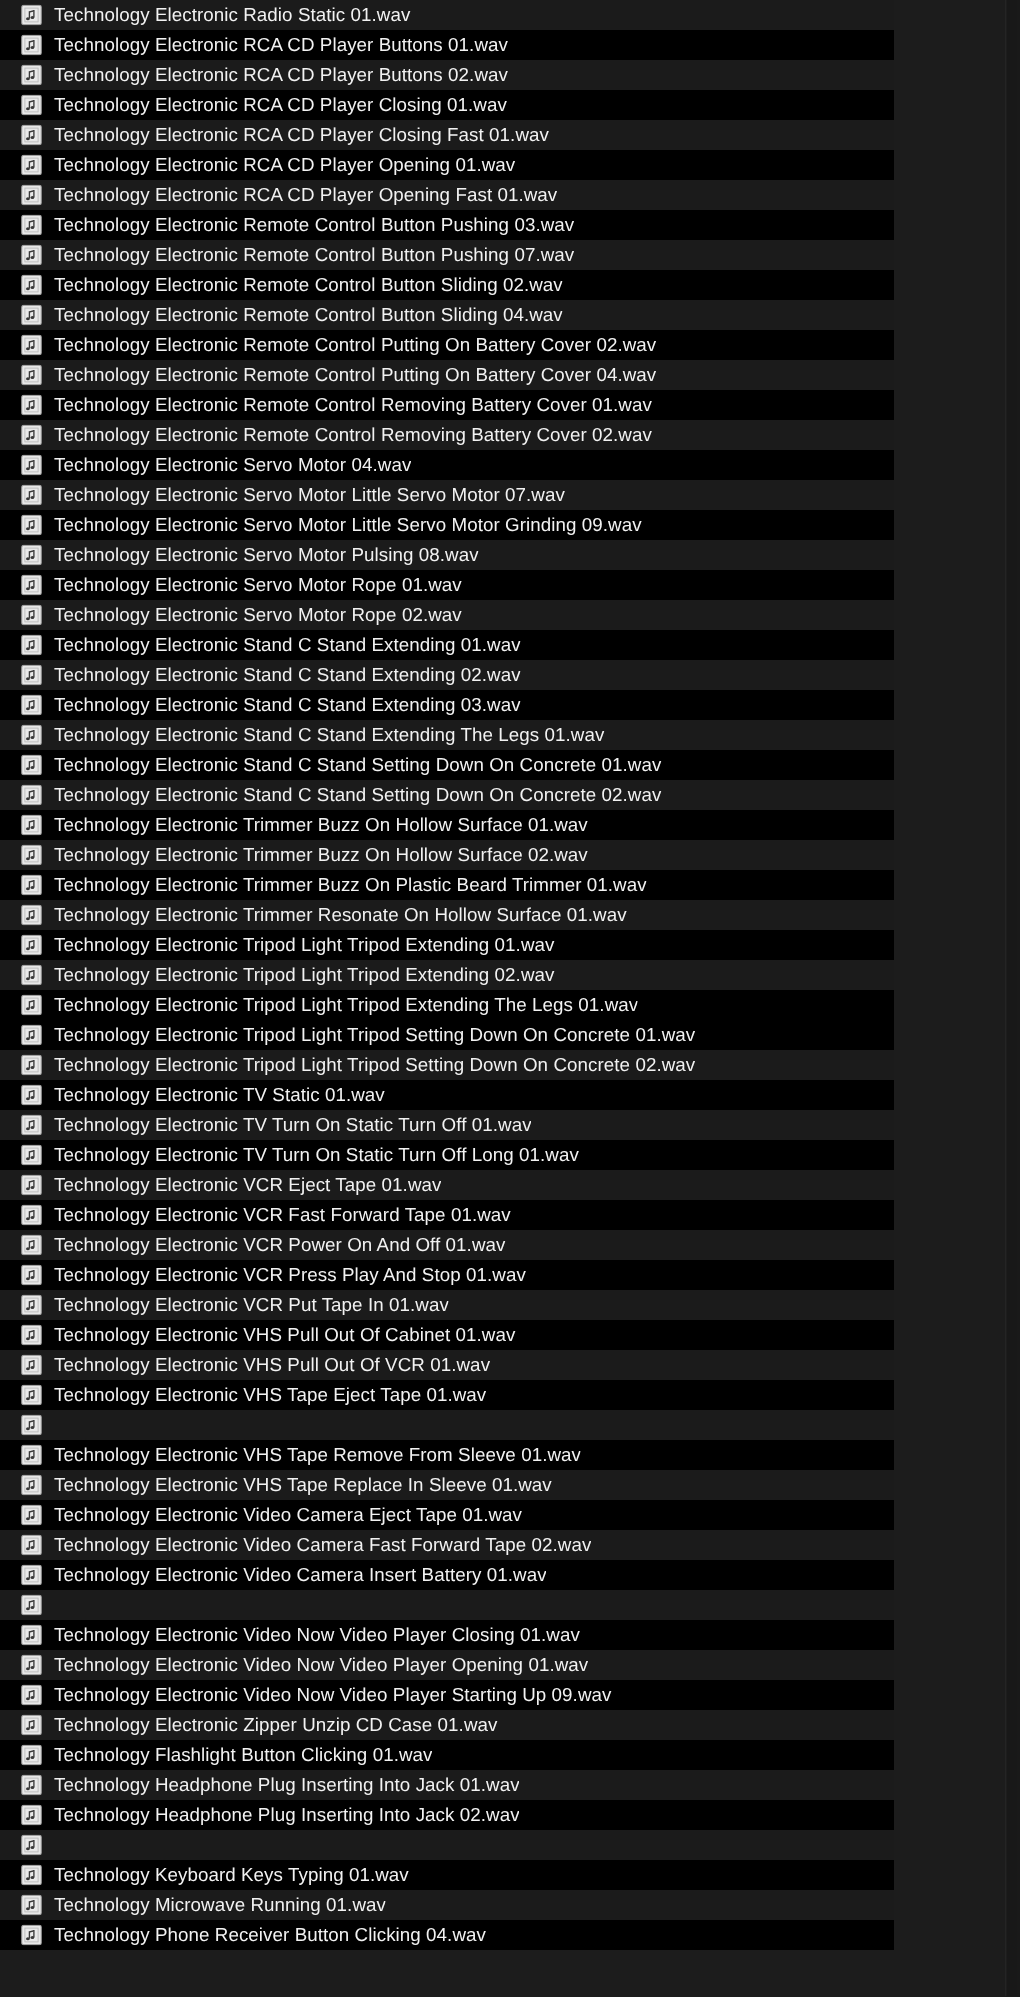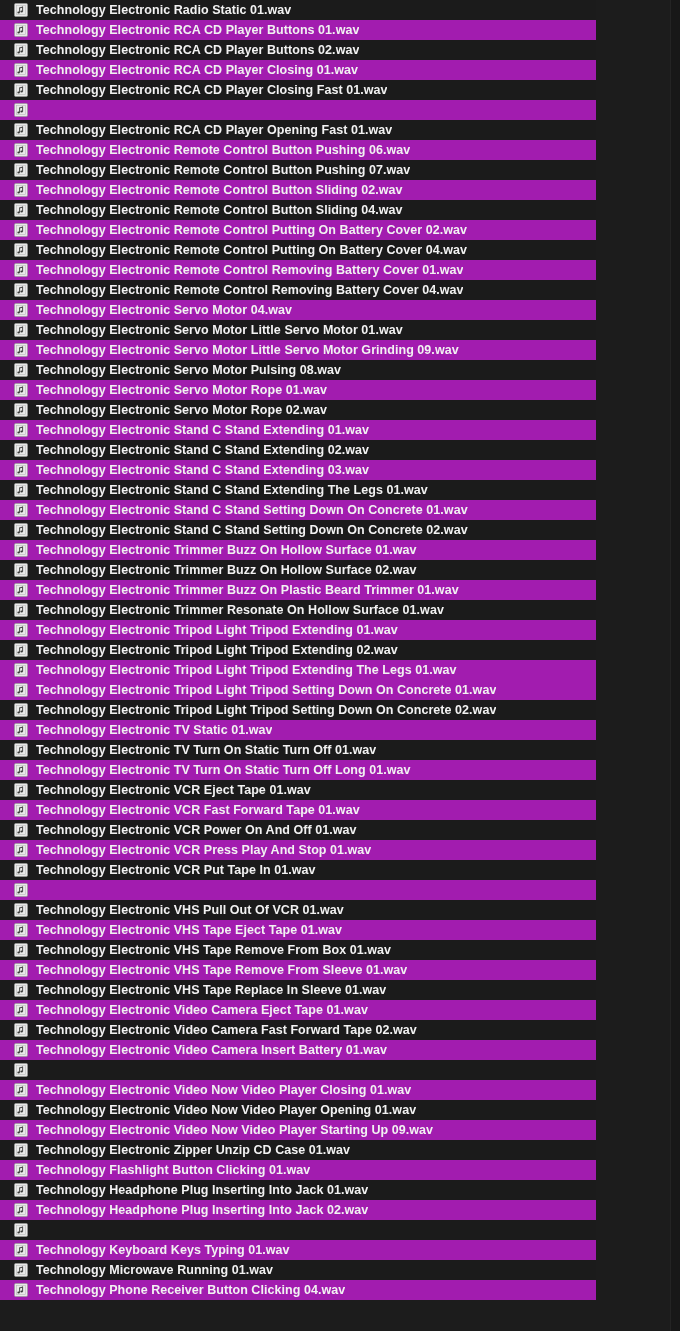--- a/index.html
+++ b/index.html
@@ -18,37 +18,36 @@
     height: 1331px;
     position: relative;
     background: #1c1c1c;
     overflow: hidden;
   }
   .list-body {
     position: absolute;
     top: 0;
     left: 0;
     width: 596px;
-    font-weight: bold;
   }
   .row {
     height: 20px;
     line-height: 20px;
     display: flex;
     align-items: center;
     padding-left: 14px;
     box-sizing: border-box;
     white-space: nowrap;
     position: relative;
   }
   .row.odd {
     background: #1b1b1b;
   }
   .row.even {
-    background: #a21caf;
+    background: #000000;
   }
   .file-icon {
     width: 14px;
     height: 14px;
     flex: 0 0 14px;
     margin-right: 8px;
     position: relative;
     display: block;
   }
   .file-icon svg {
@@ -163,20 +162,21 @@
           <svg viewBox="0 0 14 14" xmlns="http://www.w3.org/2000/svg">
             <rect x="0.5" y="0.5" width="13" height="13" rx="1.2" ry="1.2" fill="#e9e9e9" stroke="#9a9a9a" stroke-width="0.7"></rect>
             <rect x="2.6" y="2.4" width="8.8" height="9.2" fill="none" stroke="#b9b9b9" stroke-width="0.6"></rect>
             <path d="M8.6 3.6 L8.6 8.5" stroke="#3a3a3a" stroke-width="0.9" fill="none"></path>
             <path d="M5.6 4.5 L5.6 9.4" stroke="#3a3a3a" stroke-width="0.9" fill="none"></path>
             <path d="M5.6 4.5 L8.6 3.6 L8.6 4.6 L5.6 5.5 Z" fill="#3a3a3a"></path>
             <ellipse cx="4.6" cy="9.5" rx="1.25" ry="1.0" fill="#3a3a3a"></ellipse>
             <ellipse cx="7.6" cy="8.6" rx="1.25" ry="1.0" fill="#3a3a3a"></ellipse>
           </svg>
         </span>
+        <span class="row-label">Technology Electronic RCA CD Player Opening 01.wav</span>
       </div>
       <div class="row odd">
         <span class="file-icon">
           <svg viewBox="0 0 14 14" xmlns="http://www.w3.org/2000/svg">
             <rect x="0.5" y="0.5" width="13" height="13" rx="1.2" ry="1.2" fill="#e9e9e9" stroke="#9a9a9a" stroke-width="0.7"></rect>
             <rect x="2.6" y="2.4" width="8.8" height="9.2" fill="none" stroke="#b9b9b9" stroke-width="0.6"></rect>
             <path d="M8.6 3.6 L8.6 8.5" stroke="#3a3a3a" stroke-width="0.9" fill="none"></path>
             <path d="M5.6 4.5 L5.6 9.4" stroke="#3a3a3a" stroke-width="0.9" fill="none"></path>
             <path d="M5.6 4.5 L8.6 3.6 L8.6 4.6 L5.6 5.5 Z" fill="#3a3a3a"></path>
             <ellipse cx="4.6" cy="9.5" rx="1.25" ry="1.0" fill="#3a3a3a"></ellipse>
@@ -190,21 +190,21 @@
           <svg viewBox="0 0 14 14" xmlns="http://www.w3.org/2000/svg">
             <rect x="0.5" y="0.5" width="13" height="13" rx="1.2" ry="1.2" fill="#e9e9e9" stroke="#9a9a9a" stroke-width="0.7"></rect>
             <rect x="2.6" y="2.4" width="8.8" height="9.2" fill="none" stroke="#b9b9b9" stroke-width="0.6"></rect>
             <path d="M8.6 3.6 L8.6 8.5" stroke="#3a3a3a" stroke-width="0.9" fill="none"></path>
             <path d="M5.6 4.5 L5.6 9.4" stroke="#3a3a3a" stroke-width="0.9" fill="none"></path>
             <path d="M5.6 4.5 L8.6 3.6 L8.6 4.6 L5.6 5.5 Z" fill="#3a3a3a"></path>
             <ellipse cx="4.6" cy="9.5" rx="1.25" ry="1.0" fill="#3a3a3a"></ellipse>
             <ellipse cx="7.6" cy="8.6" rx="1.25" ry="1.0" fill="#3a3a3a"></ellipse>
           </svg>
         </span>
-        <span class="row-label">Technology Electronic Remote Control Button Pushing 06.wav</span>
+        <span class="row-label">Technology Electronic Remote Control Button Pushing 03.wav</span>
       </div>
       <div class="row odd">
         <span class="file-icon">
           <svg viewBox="0 0 14 14" xmlns="http://www.w3.org/2000/svg">
             <rect x="0.5" y="0.5" width="13" height="13" rx="1.2" ry="1.2" fill="#e9e9e9" stroke="#9a9a9a" stroke-width="0.7"></rect>
             <rect x="2.6" y="2.4" width="8.8" height="9.2" fill="none" stroke="#b9b9b9" stroke-width="0.6"></rect>
             <path d="M8.6 3.6 L8.6 8.5" stroke="#3a3a3a" stroke-width="0.9" fill="none"></path>
             <path d="M5.6 4.5 L5.6 9.4" stroke="#3a3a3a" stroke-width="0.9" fill="none"></path>
             <path d="M5.6 4.5 L8.6 3.6 L8.6 4.6 L5.6 5.5 Z" fill="#3a3a3a"></path>
             <ellipse cx="4.6" cy="9.5" rx="1.25" ry="1.0" fill="#3a3a3a"></ellipse>
@@ -288,21 +288,21 @@
           <svg viewBox="0 0 14 14" xmlns="http://www.w3.org/2000/svg">
             <rect x="0.5" y="0.5" width="13" height="13" rx="1.2" ry="1.2" fill="#e9e9e9" stroke="#9a9a9a" stroke-width="0.7"></rect>
             <rect x="2.6" y="2.4" width="8.8" height="9.2" fill="none" stroke="#b9b9b9" stroke-width="0.6"></rect>
             <path d="M8.6 3.6 L8.6 8.5" stroke="#3a3a3a" stroke-width="0.9" fill="none"></path>
             <path d="M5.6 4.5 L5.6 9.4" stroke="#3a3a3a" stroke-width="0.9" fill="none"></path>
             <path d="M5.6 4.5 L8.6 3.6 L8.6 4.6 L5.6 5.5 Z" fill="#3a3a3a"></path>
             <ellipse cx="4.6" cy="9.5" rx="1.25" ry="1.0" fill="#3a3a3a"></ellipse>
             <ellipse cx="7.6" cy="8.6" rx="1.25" ry="1.0" fill="#3a3a3a"></ellipse>
           </svg>
         </span>
-        <span class="row-label">Technology Electronic Remote Control Removing Battery Cover 04.wav</span>
+        <span class="row-label">Technology Electronic Remote Control Removing Battery Cover 02.wav</span>
       </div>
       <div class="row even">
         <span class="file-icon">
           <svg viewBox="0 0 14 14" xmlns="http://www.w3.org/2000/svg">
             <rect x="0.5" y="0.5" width="13" height="13" rx="1.2" ry="1.2" fill="#e9e9e9" stroke="#9a9a9a" stroke-width="0.7"></rect>
             <rect x="2.6" y="2.4" width="8.8" height="9.2" fill="none" stroke="#b9b9b9" stroke-width="0.6"></rect>
             <path d="M8.6 3.6 L8.6 8.5" stroke="#3a3a3a" stroke-width="0.9" fill="none"></path>
             <path d="M5.6 4.5 L5.6 9.4" stroke="#3a3a3a" stroke-width="0.9" fill="none"></path>
             <path d="M5.6 4.5 L8.6 3.6 L8.6 4.6 L5.6 5.5 Z" fill="#3a3a3a"></path>
             <ellipse cx="4.6" cy="9.5" rx="1.25" ry="1.0" fill="#3a3a3a"></ellipse>
@@ -316,21 +316,21 @@
           <svg viewBox="0 0 14 14" xmlns="http://www.w3.org/2000/svg">
             <rect x="0.5" y="0.5" width="13" height="13" rx="1.2" ry="1.2" fill="#e9e9e9" stroke="#9a9a9a" stroke-width="0.7"></rect>
             <rect x="2.6" y="2.4" width="8.8" height="9.2" fill="none" stroke="#b9b9b9" stroke-width="0.6"></rect>
             <path d="M8.6 3.6 L8.6 8.5" stroke="#3a3a3a" stroke-width="0.9" fill="none"></path>
             <path d="M5.6 4.5 L5.6 9.4" stroke="#3a3a3a" stroke-width="0.9" fill="none"></path>
             <path d="M5.6 4.5 L8.6 3.6 L8.6 4.6 L5.6 5.5 Z" fill="#3a3a3a"></path>
             <ellipse cx="4.6" cy="9.5" rx="1.25" ry="1.0" fill="#3a3a3a"></ellipse>
             <ellipse cx="7.6" cy="8.6" rx="1.25" ry="1.0" fill="#3a3a3a"></ellipse>
           </svg>
         </span>
-        <span class="row-label">Technology Electronic Servo Motor Little Servo Motor 01.wav</span>
+        <span class="row-label">Technology Electronic Servo Motor Little Servo Motor 07.wav</span>
       </div>
       <div class="row even">
         <span class="file-icon">
           <svg viewBox="0 0 14 14" xmlns="http://www.w3.org/2000/svg">
             <rect x="0.5" y="0.5" width="13" height="13" rx="1.2" ry="1.2" fill="#e9e9e9" stroke="#9a9a9a" stroke-width="0.7"></rect>
             <rect x="2.6" y="2.4" width="8.8" height="9.2" fill="none" stroke="#b9b9b9" stroke-width="0.6"></rect>
             <path d="M8.6 3.6 L8.6 8.5" stroke="#3a3a3a" stroke-width="0.9" fill="none"></path>
             <path d="M5.6 4.5 L5.6 9.4" stroke="#3a3a3a" stroke-width="0.9" fill="none"></path>
             <path d="M5.6 4.5 L8.6 3.6 L8.6 4.6 L5.6 5.5 Z" fill="#3a3a3a"></path>
             <ellipse cx="4.6" cy="9.5" rx="1.25" ry="1.0" fill="#3a3a3a"></ellipse>
@@ -708,20 +708,21 @@
           <svg viewBox="0 0 14 14" xmlns="http://www.w3.org/2000/svg">
             <rect x="0.5" y="0.5" width="13" height="13" rx="1.2" ry="1.2" fill="#e9e9e9" stroke="#9a9a9a" stroke-width="0.7"></rect>
             <rect x="2.6" y="2.4" width="8.8" height="9.2" fill="none" stroke="#b9b9b9" stroke-width="0.6"></rect>
             <path d="M8.6 3.6 L8.6 8.5" stroke="#3a3a3a" stroke-width="0.9" fill="none"></path>
             <path d="M5.6 4.5 L5.6 9.4" stroke="#3a3a3a" stroke-width="0.9" fill="none"></path>
             <path d="M5.6 4.5 L8.6 3.6 L8.6 4.6 L5.6 5.5 Z" fill="#3a3a3a"></path>
             <ellipse cx="4.6" cy="9.5" rx="1.25" ry="1.0" fill="#3a3a3a"></ellipse>
             <ellipse cx="7.6" cy="8.6" rx="1.25" ry="1.0" fill="#3a3a3a"></ellipse>
           </svg>
         </span>
+        <span class="row-label">Technology Electronic VHS Pull Out Of Cabinet 01.wav</span>
       </div>
       <div class="row odd">
         <span class="file-icon">
           <svg viewBox="0 0 14 14" xmlns="http://www.w3.org/2000/svg">
             <rect x="0.5" y="0.5" width="13" height="13" rx="1.2" ry="1.2" fill="#e9e9e9" stroke="#9a9a9a" stroke-width="0.7"></rect>
             <rect x="2.6" y="2.4" width="8.8" height="9.2" fill="none" stroke="#b9b9b9" stroke-width="0.6"></rect>
             <path d="M8.6 3.6 L8.6 8.5" stroke="#3a3a3a" stroke-width="0.9" fill="none"></path>
             <path d="M5.6 4.5 L5.6 9.4" stroke="#3a3a3a" stroke-width="0.9" fill="none"></path>
             <path d="M5.6 4.5 L8.6 3.6 L8.6 4.6 L5.6 5.5 Z" fill="#3a3a3a"></path>
             <ellipse cx="4.6" cy="9.5" rx="1.25" ry="1.0" fill="#3a3a3a"></ellipse>
@@ -749,21 +750,20 @@
           <svg viewBox="0 0 14 14" xmlns="http://www.w3.org/2000/svg">
             <rect x="0.5" y="0.5" width="13" height="13" rx="1.2" ry="1.2" fill="#e9e9e9" stroke="#9a9a9a" stroke-width="0.7"></rect>
             <rect x="2.6" y="2.4" width="8.8" height="9.2" fill="none" stroke="#b9b9b9" stroke-width="0.6"></rect>
             <path d="M8.6 3.6 L8.6 8.5" stroke="#3a3a3a" stroke-width="0.9" fill="none"></path>
             <path d="M5.6 4.5 L5.6 9.4" stroke="#3a3a3a" stroke-width="0.9" fill="none"></path>
             <path d="M5.6 4.5 L8.6 3.6 L8.6 4.6 L5.6 5.5 Z" fill="#3a3a3a"></path>
             <ellipse cx="4.6" cy="9.5" rx="1.25" ry="1.0" fill="#3a3a3a"></ellipse>
             <ellipse cx="7.6" cy="8.6" rx="1.25" ry="1.0" fill="#3a3a3a"></ellipse>
           </svg>
         </span>
-        <span class="row-label">Technology Electronic VHS Tape Remove From Box 01.wav</span>
       </div>
       <div class="row even">
         <span class="file-icon">
           <svg viewBox="0 0 14 14" xmlns="http://www.w3.org/2000/svg">
             <rect x="0.5" y="0.5" width="13" height="13" rx="1.2" ry="1.2" fill="#e9e9e9" stroke="#9a9a9a" stroke-width="0.7"></rect>
             <rect x="2.6" y="2.4" width="8.8" height="9.2" fill="none" stroke="#b9b9b9" stroke-width="0.6"></rect>
             <path d="M8.6 3.6 L8.6 8.5" stroke="#3a3a3a" stroke-width="0.9" fill="none"></path>
             <path d="M5.6 4.5 L5.6 9.4" stroke="#3a3a3a" stroke-width="0.9" fill="none"></path>
             <path d="M5.6 4.5 L8.6 3.6 L8.6 4.6 L5.6 5.5 Z" fill="#3a3a3a"></path>
             <ellipse cx="4.6" cy="9.5" rx="1.25" ry="1.0" fill="#3a3a3a"></ellipse>

